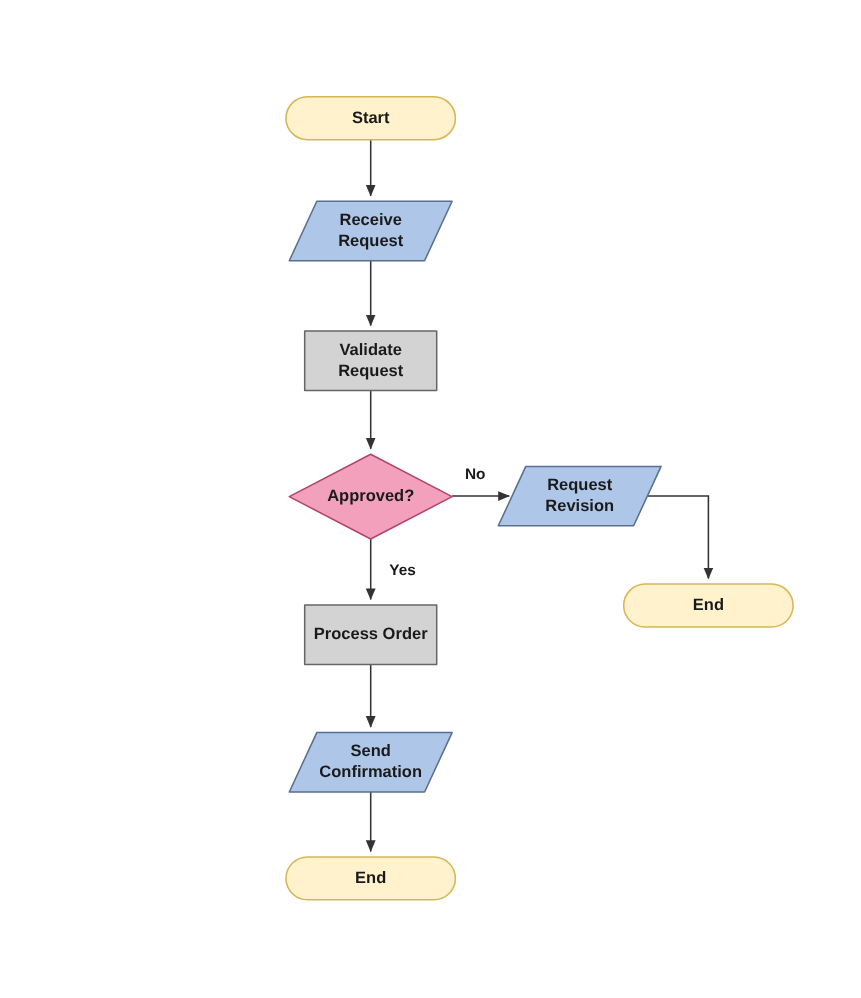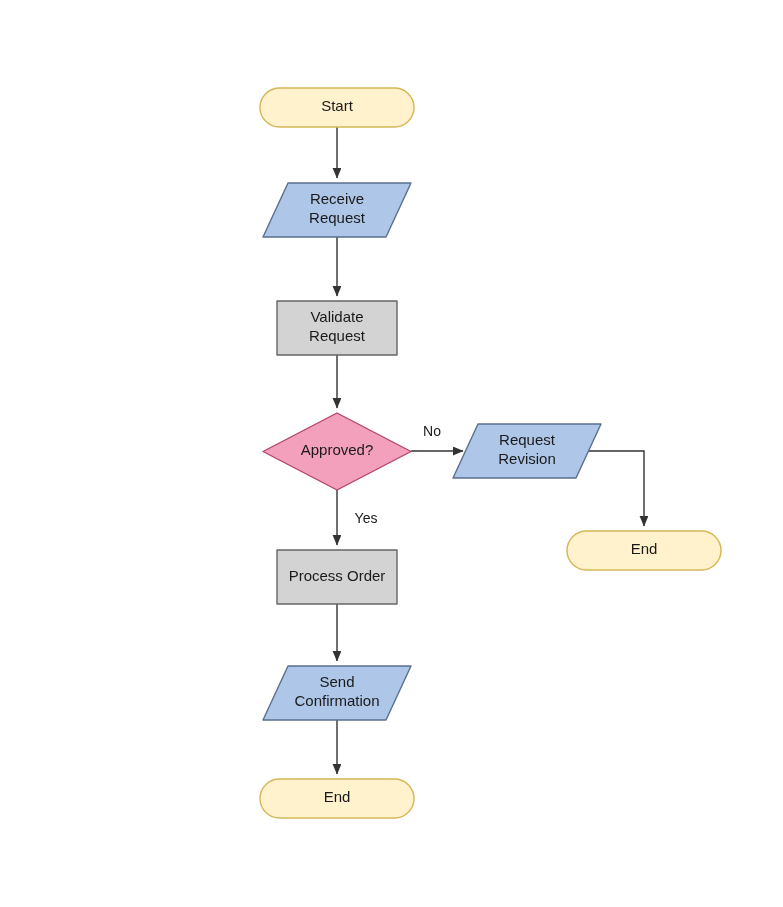--- a/index.html
+++ b/index.html
@@ -9,20 +9,21 @@
   }
   body {
     font-family: "Liberation Sans", sans-serif;
   }
   #canvas-wrap {
     position: relative;
     width: 783px;
     height: 907px;
     background: #ffffff;
     overflow: hidden;
+    font-weight: bold;
   }
   #flow-svg {
     position: absolute;
     top: 0;
     left: 0;
     width: 783px;
     height: 907px;
     display: block;
   }
   .node-shape {

